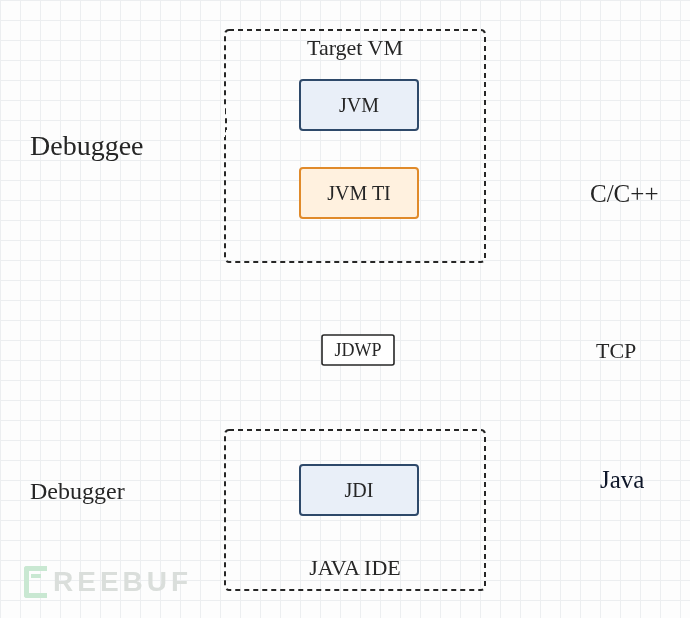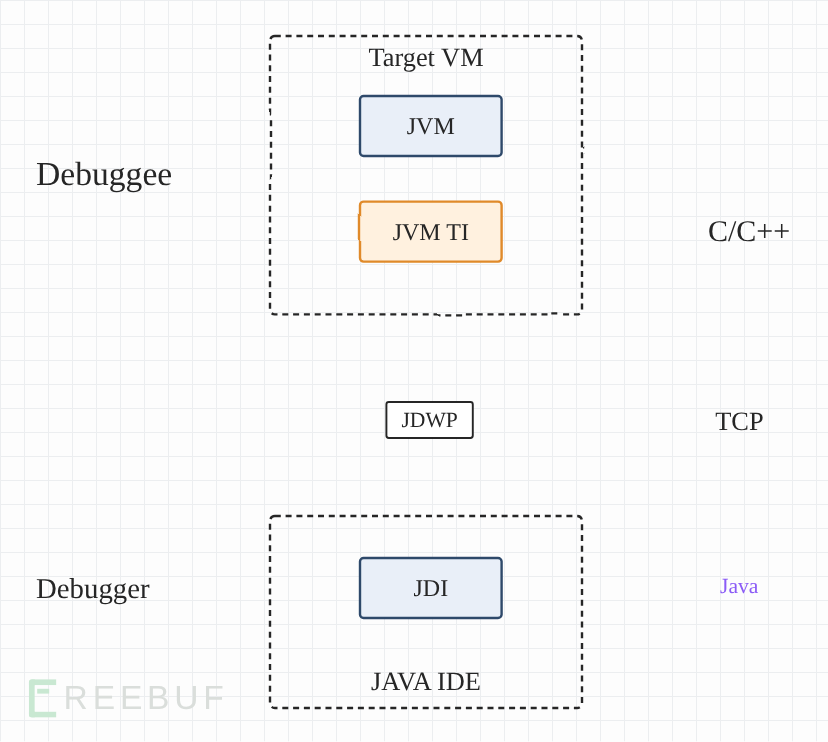--- a/index.html
+++ b/index.html
@@ -3,21 +3,21 @@
 <meta charset="utf-8">
 <style>
 html,body{margin:0;padding:0;width:690px;height:618px;overflow:hidden}
 body{font-family:"Comic Sans MS","Segoe Script","Bradley Hand",cursive;background:#fdfdfd;position:relative}
 
 .grid{position:absolute;inset:0;
   background-image:linear-gradient(#eceef0 1px,transparent 1px),linear-gradient(90deg,#eceef0 1px,transparent 1px);
   background-size:20px 20px}
 .stage{position:absolute;inset:0}
 .lbl{position:absolute;white-space:nowrap}
-.watermark{position:absolute;left:24px;bottom:20px;font-family:Arial,Helvetica,sans-serif;font-weight:400;letter-spacing:4px;color:#dadedb;font-size:28px;display:flex;align-items:center;gap:6px}
+.watermark{position:absolute;left:24px;bottom:20px;font-family:Arial,Helvetica,sans-serif;font-weight:700;letter-spacing:4px;color:#dadedb;font-size:28px;display:flex;align-items:center;gap:6px}
 .wm-icon{display:inline-block;width:18px;height:22px;border-left:5px solid #c9e8d2;border-top:5px solid #c9e8d2;border-bottom:5px solid #c9e8d2;border-right:none;border-radius:3px 0 0 3px;position:relative}
 .wm-icon::after{content:"";position:absolute;left:2px;top:3px;width:10px;height:4px;background:#c9e8d2}
 svg{position:absolute;inset:0;width:690px;height:618px}
 text{font-family:"Comic Sans MS","Segoe Script",cursive}
 </style>
 </head>
 <body>
 
 <div class="grid"></div>
 
@@ -65,20 +65,20 @@
 </svg>
 
 <div class="lbl" style="left:30px; top:130px; font-size:28px; color:#262626">Debuggee</div>
 
 <div class="lbl" style="left:30px; top:478px; font-size:24px; color:#262626">Debugger</div>
 
 <div class="lbl" style="left:590px; top:180px; font-size:25px; color:#262626">C/C++</div>
 
 <div class="lbl" style="left:596px; top:338px; font-size:22px; color:#262626">TCP</div>
 
-<div class="lbl" style="left:600px; top:478px; font-size:18px; color:#8b5cf6">Java</div>
+<div class="lbl" style="left:600px; top:466px; font-size:25px; color:#0f172a">Java</div>
 
 <div class="watermark">
   <span class="wm-icon"></span>
   <span>REEBUF</span>
 </div>
 
 </div>
 
 </body></html>

